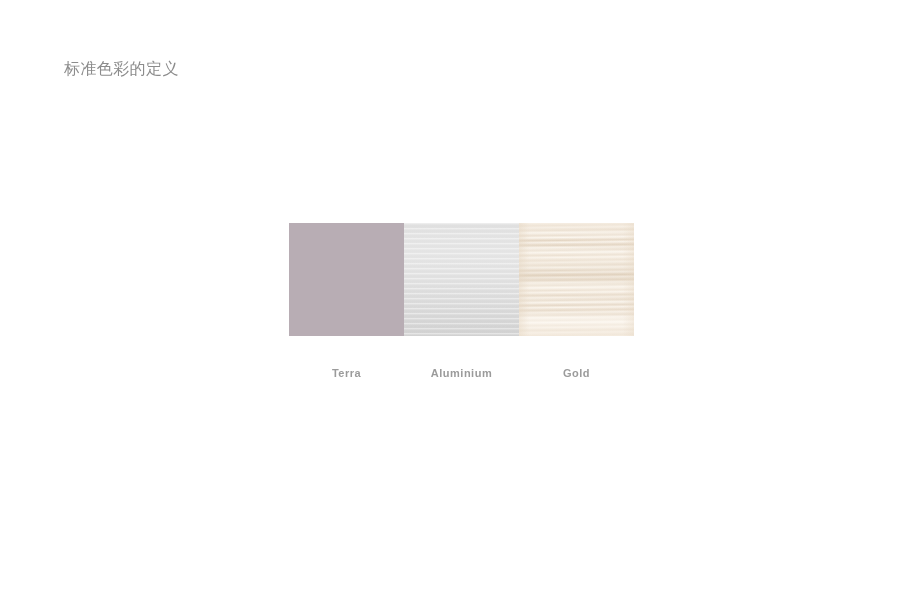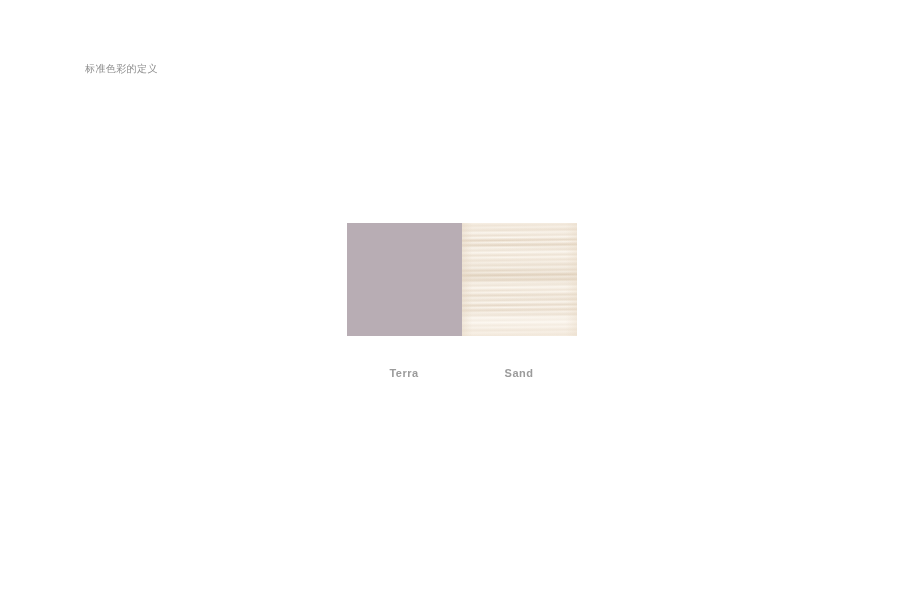--- a/index.html
+++ b/index.html
@@ -10,23 +10,23 @@
     width: 923px;
     height: 600px;
     background: #ffffff;
     font-family: "Liberation Sans", sans-serif;
     overflow: hidden;
     position: relative;
   }
 
   .page-title {
     position: absolute;
-    left: 85px;
+    left: 64px;
     top: 61px;
-    font-size: 10px;
+    font-size: 16px;
     line-height: 16px;
     color: #8c8c8c;
     letter-spacing: 0.4px;
     white-space: nowrap;
   }
 
   .swatch-row {
     position: absolute;
     left: 0;
     top: 223px;
@@ -148,25 +148,29 @@
 
 <div class="page-title">标准色彩的定义</div>
 
 <div class="swatch-row">
 
   <div class="swatch-cell">
     <div class="swatch-chip chip-terra"></div>
     <div class="swatch-label">Terra</div>
   </div>
 
+  <div class="swatch-cell">
+    <div class="swatch-chip chip-aluminium"></div>
+    <div class="swatch-label">Aluminium</div>
+  </div>
 
   <div class="swatch-cell">
     <div class="swatch-chip chip-sand">
       <div class="grain-a"></div>
       <div class="grain-b"></div>
       <div class="grain-c"></div>
       <div class="grain-d"></div>
     </div>
-    <div class="swatch-label">Sand</div>
+    <div class="swatch-label">Gold</div>
   </div>
 
 
 </div>
 
 </body></html>

